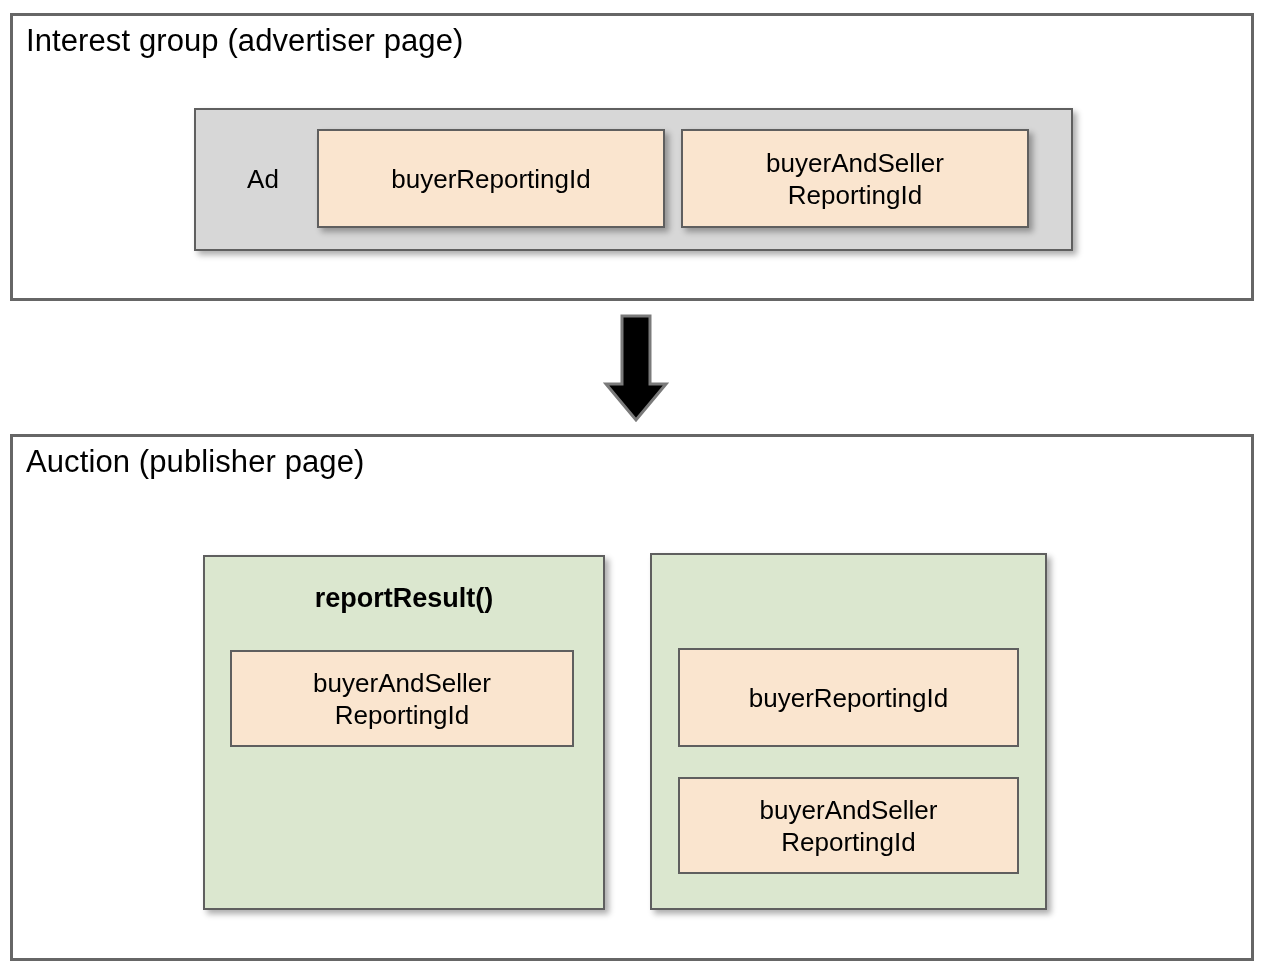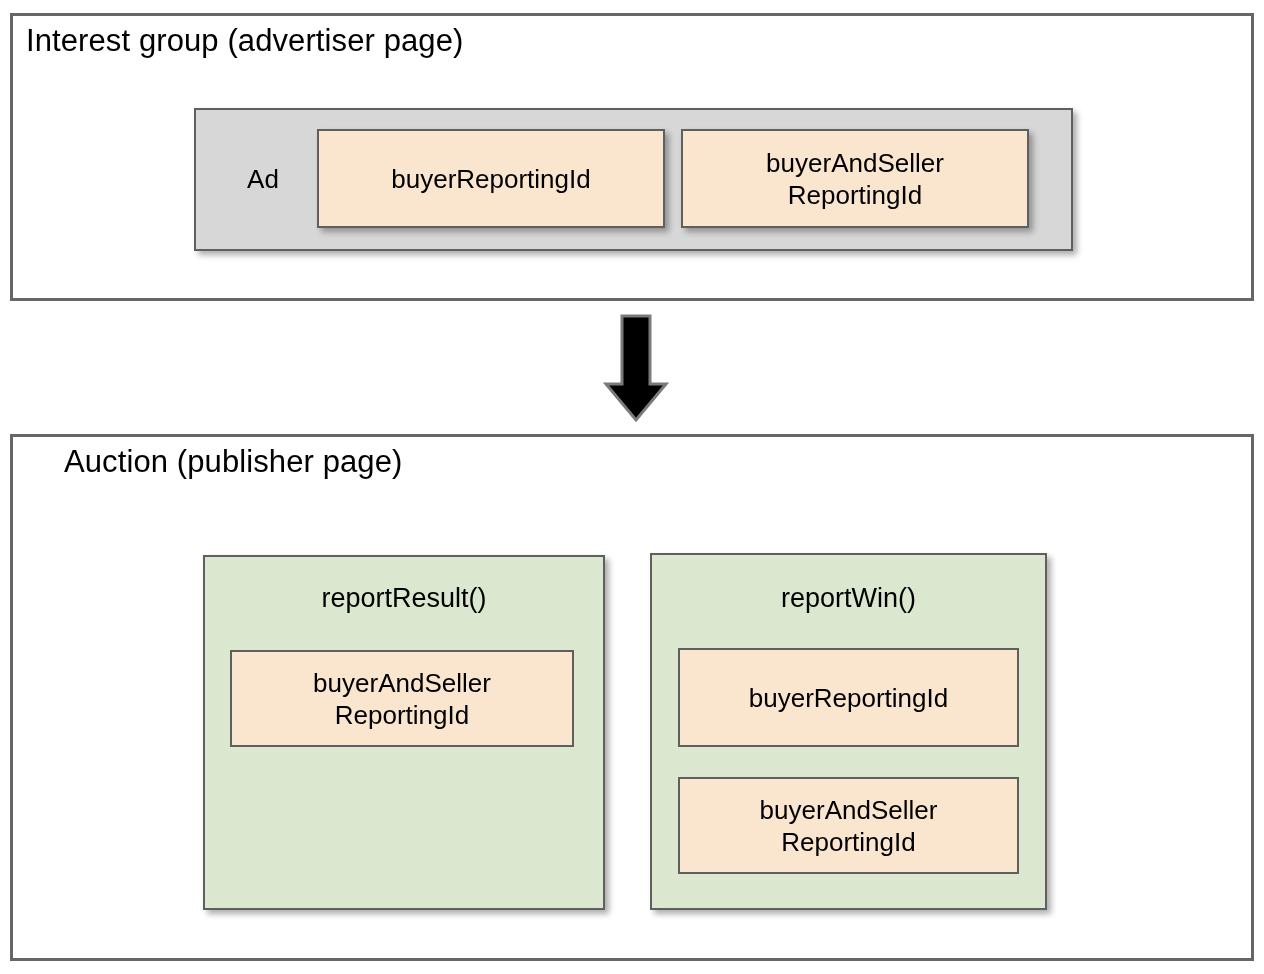--- a/index.html
+++ b/index.html
@@ -86,20 +86,21 @@
     font-weight: 400;
     color: #000000;
     text-align: center;
   }
   .label-bold {
     font-weight: 400;
   }
   .label-heading {
     font-size: 27px;
     line-height: 33px;
+    font-weight: bold;
   }
 
   
   #ad-container {
     left: 194px;
     top: 108px;
     width: 879px;
     height: 143px;
   }
   #ad-label {
@@ -201,33 +202,32 @@
   </div>
 
   <div id="flow-arrow">
     <svg width="68" height="110" viewBox="0 0 68 110" xmlns="http://www.w3.org/2000/svg">
       <path d="M 20 2 L 48 2 L 48 70 L 64 70 L 34 106 L 4 70 L 20 70 Z" fill="#000000" stroke="#7a7a7a" stroke-width="3" stroke-linejoin="miter"></path>
     </svg>
   </div>
 
   <div class="panel" id="panel-auction"></div>
 
-  <div class="panel-title" id="auction-title" style="top: 443px; margin-left: 38px;">Auction (publisher page)</div>
+  <div class="panel-title" id="auction-title" style="top: 443px;">Auction (publisher page)</div>
 
   <div class="box box-green" id="report-result-box"></div>
 
   <div class="label label-heading" id="report-result-title">reportResult()</div>
 
   <div class="box-inner" id="rr-buyer-and-seller-reporting-id">
     <span class="label">buyerAndSeller<br>ReportingId</span>
   </div>
 
   <div class="box box-green" id="report-win-box"></div>
 
-  <div class="label label-heading" id="report-win-title">reportWin()</div>
 
   <div class="box-inner" id="rw-buyer-reporting-id">
     <span class="label">buyerReportingId</span>
   </div>
 
   <div class="box-inner" id="rw-buyer-and-seller-reporting-id">
     <span class="label">buyerAndSeller<br>ReportingId</span>
   </div>
 
 </div>

